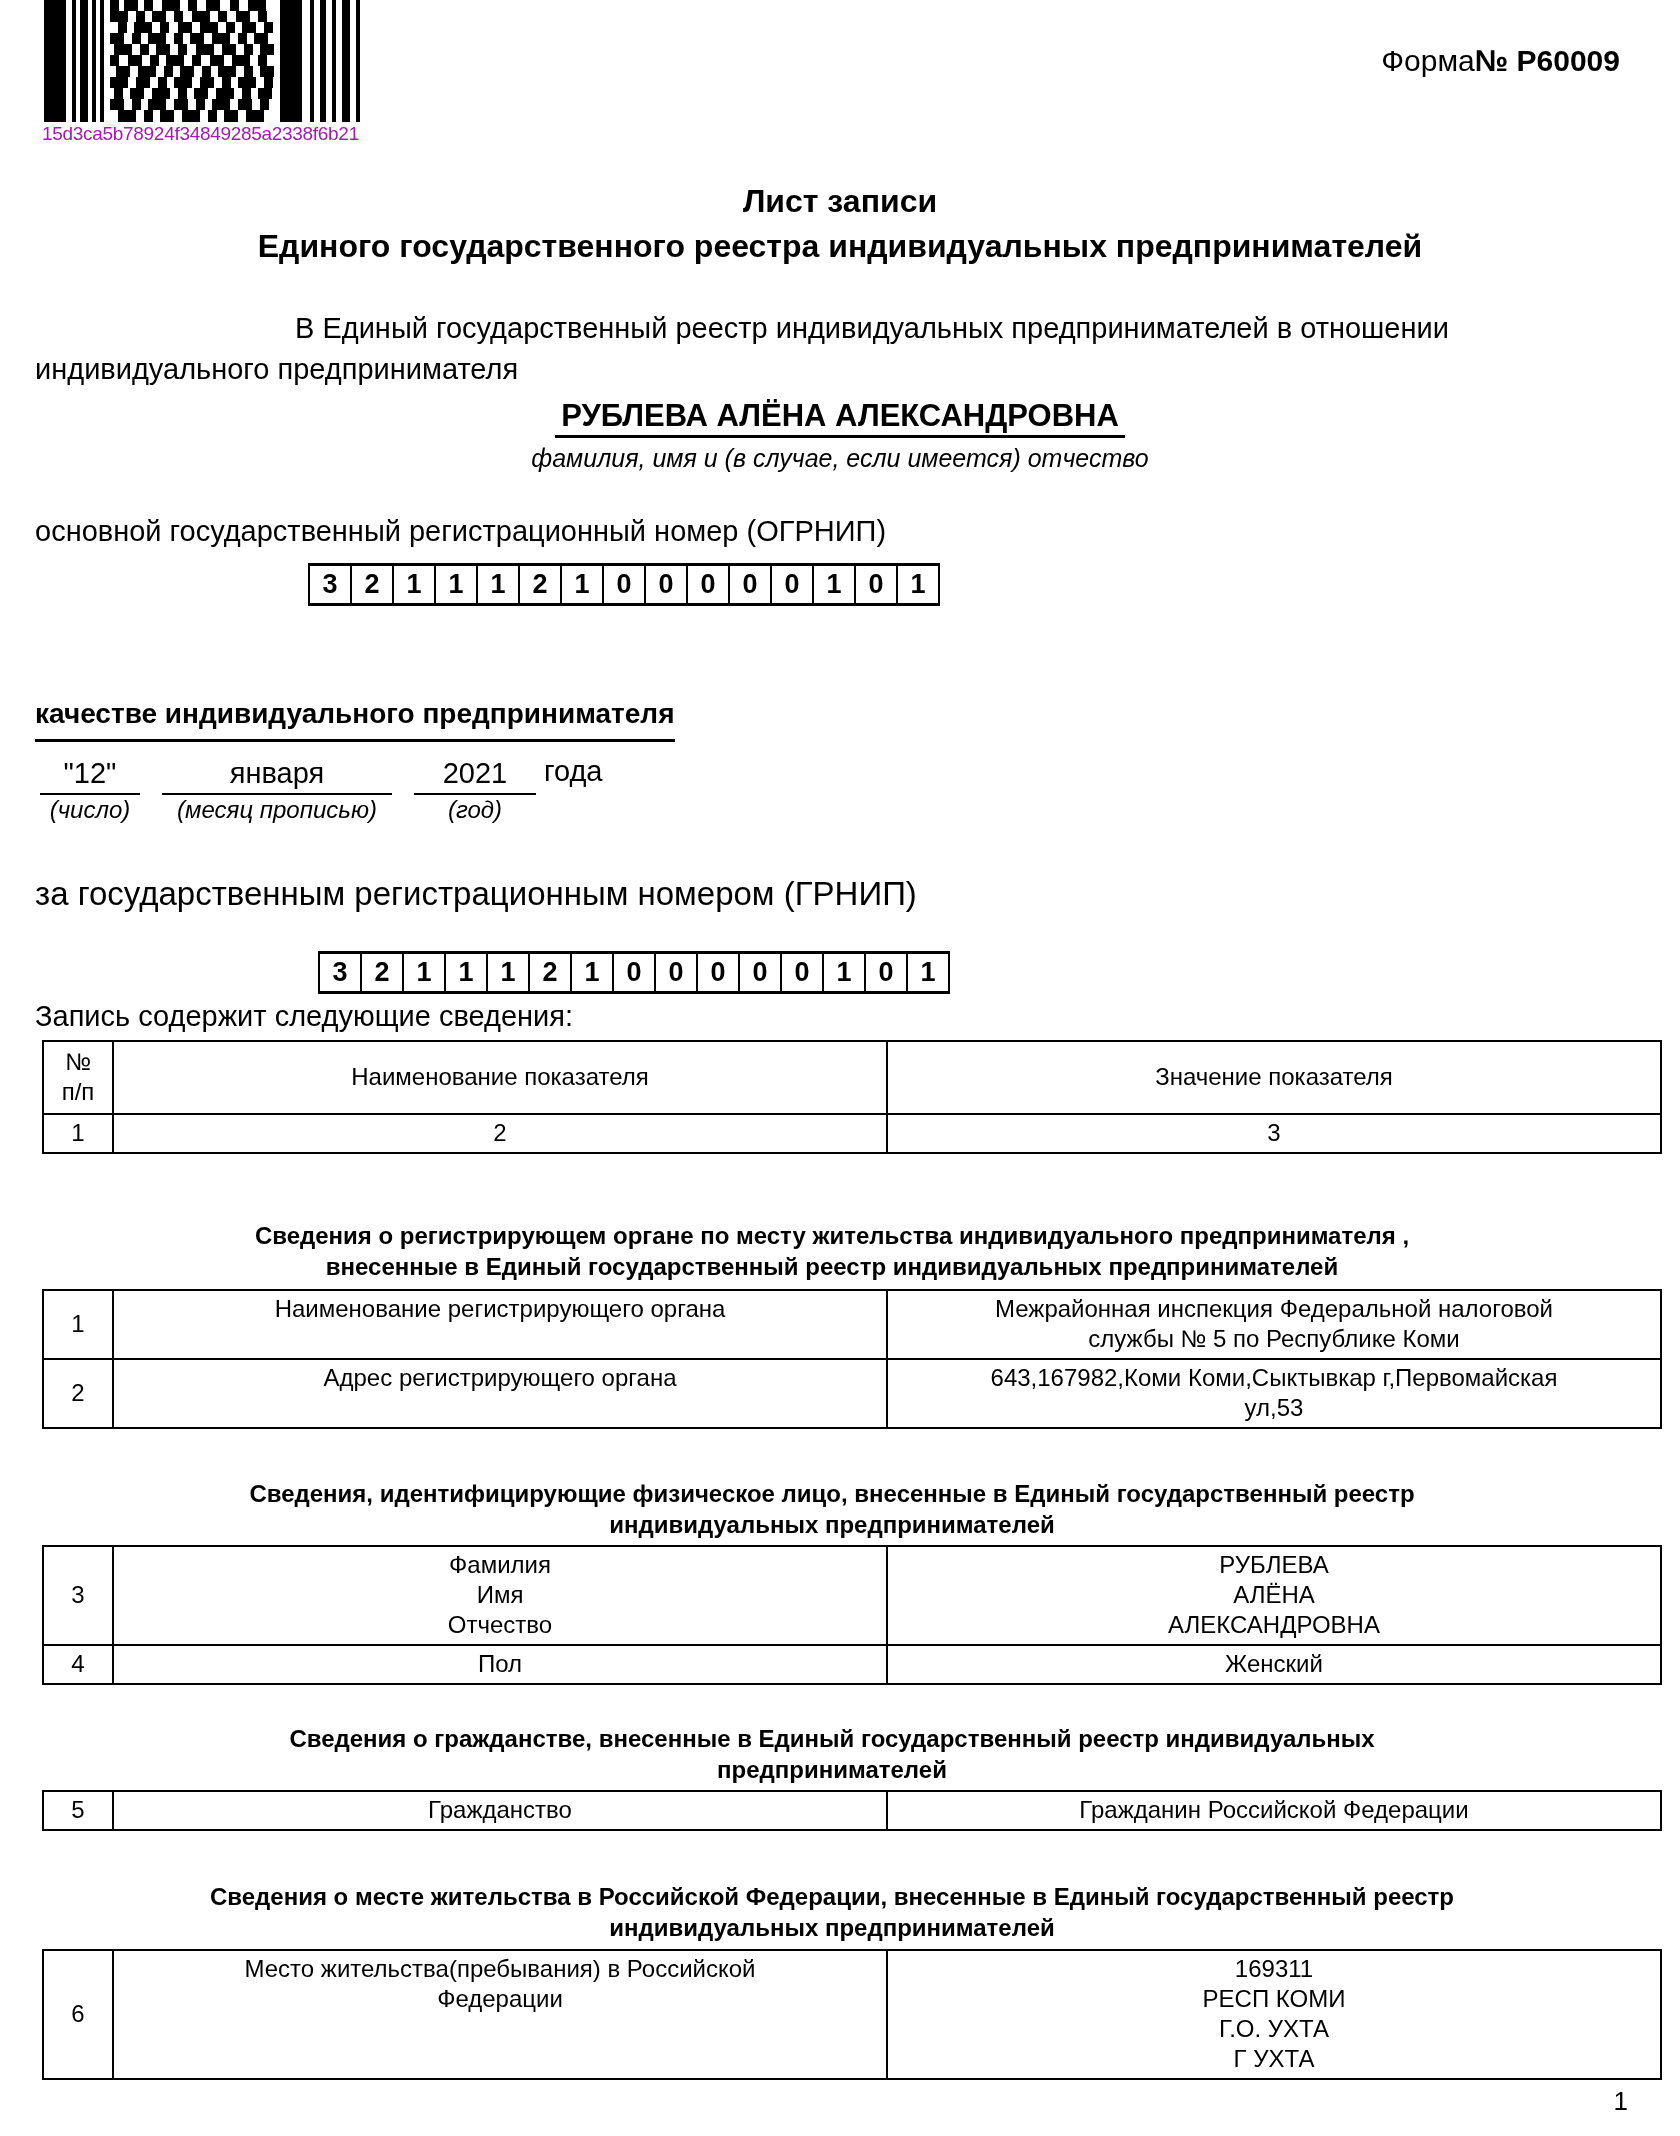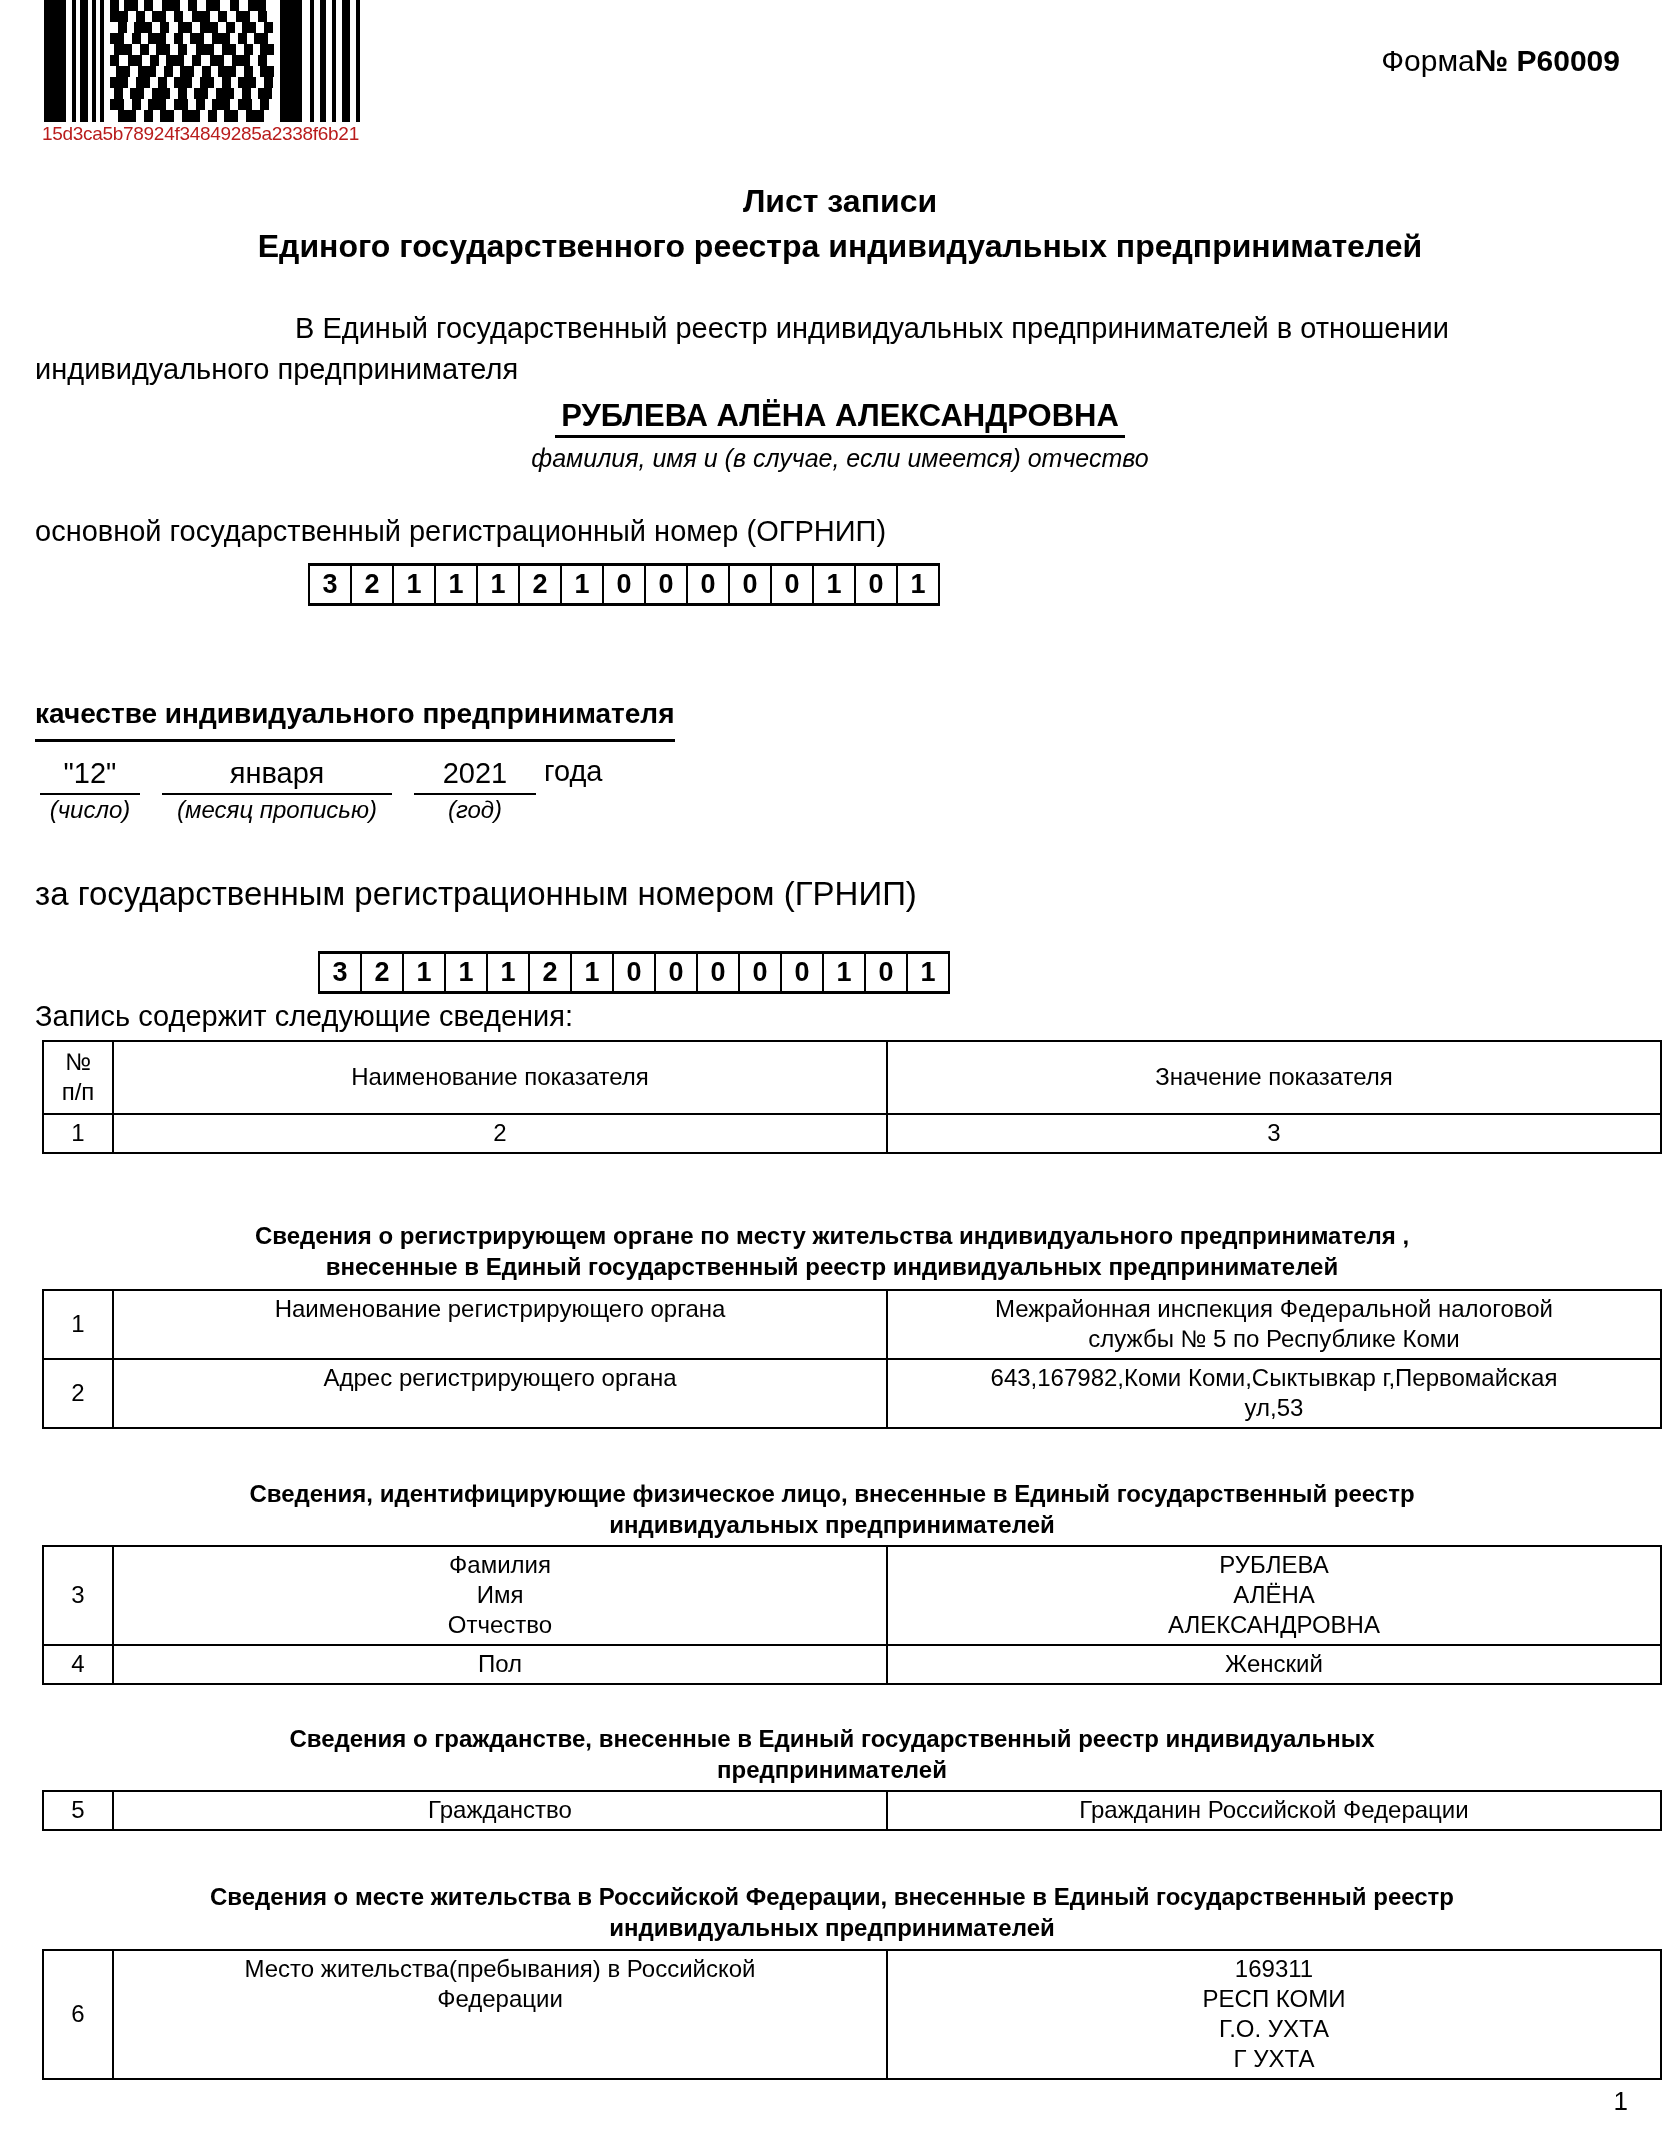--- a/index.html
+++ b/index.html
@@ -32,21 +32,21 @@
     width: 400px;
     display: block;
   }
   .barcode-text {
     font-family: "Liberation Sans", sans-serif;
     font-size: 19px;
     letter-spacing: -0.3px;
     margin-top: 1px;
     margin-left: 2px;
     white-space: nowrap;
-    color: #b91c1c;
+    color: #a21caf;
   }
 
   
   .form-no {
     position: absolute;
     right: 60px;
     top: 44px;
     font-size: 30px;
     white-space: nowrap;
   }

